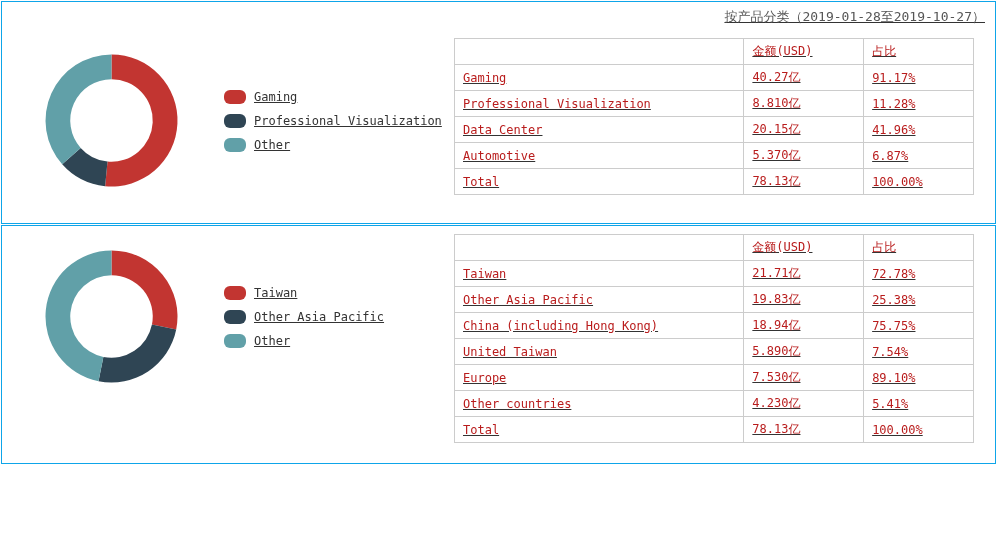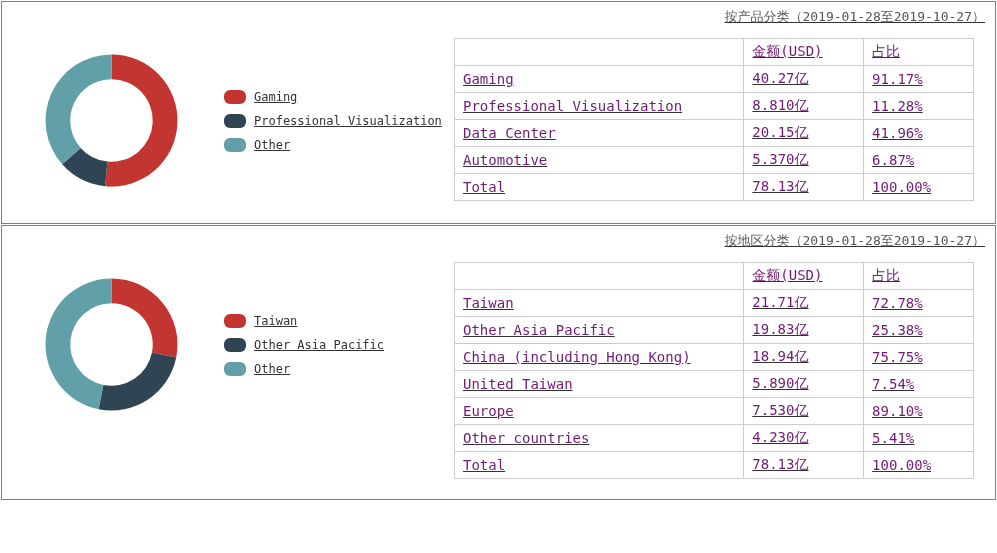--- a/index.html
+++ b/index.html
@@ -48,22 +48,22 @@
   .sw-red { background:#c23531; }
   .sw-navy { background:#2f4554; }
   .sw-teal { background:#61a0a8; }
   .table-area { flex:1; }
   table { border-collapse:collapse; width:520px; }
   th, td {
     border:1px solid #ccc;
     padding:4px 8px;
     text-align:left;
     font-family: "SimSun","宋体", monospace;
-    font-size:14px;
-    color:#701a75;
+    font-size:12px;
+    color:#b91c1c;
     height:22px;
   }
   th { font-weight:normal; }
   .col-name { width:290px; }
   .col-amt  { width:120px; }
   .col-pct  { width:110px; }
 </style>
 </head>
 <body>
 
@@ -129,21 +129,20 @@
               <td>78.13亿</td>
               <td>100.00%</td>
             </tr>
       </tbody>
         </table>
     </div>
   </div>
 </div>
 
 <div class="panel">
-  <div class="panel-title">按地区分类（2019-01-28至2019-10-27）</div>
   <div class="panel-body">
     <div class="chart-area">
       <div class="donut-wrap">
         <svg viewBox="0 0 100 100">
           <g transform="translate(50,50)">
 
             <path d="M0 -40 A40 40 0 0 1 39.219 7.868 L24.512 4.918 A25 25 0 0 0 0 -25 Z" fill="#c23531"></path>
             <path d="M39.219 7.868 A40 40 0 0 1 -7.868 39.219 L-4.918 24.512 A25 25 0 0 0 24.512 4.918 Z" fill="#2f4554"></path>
             <path d="M-7.868 39.219 A40 40 0 0 1 0 -40 L0 -25 A25 25 0 0 0 -4.918 24.512 Z" fill="#61a0a8"></path>
           </g>

